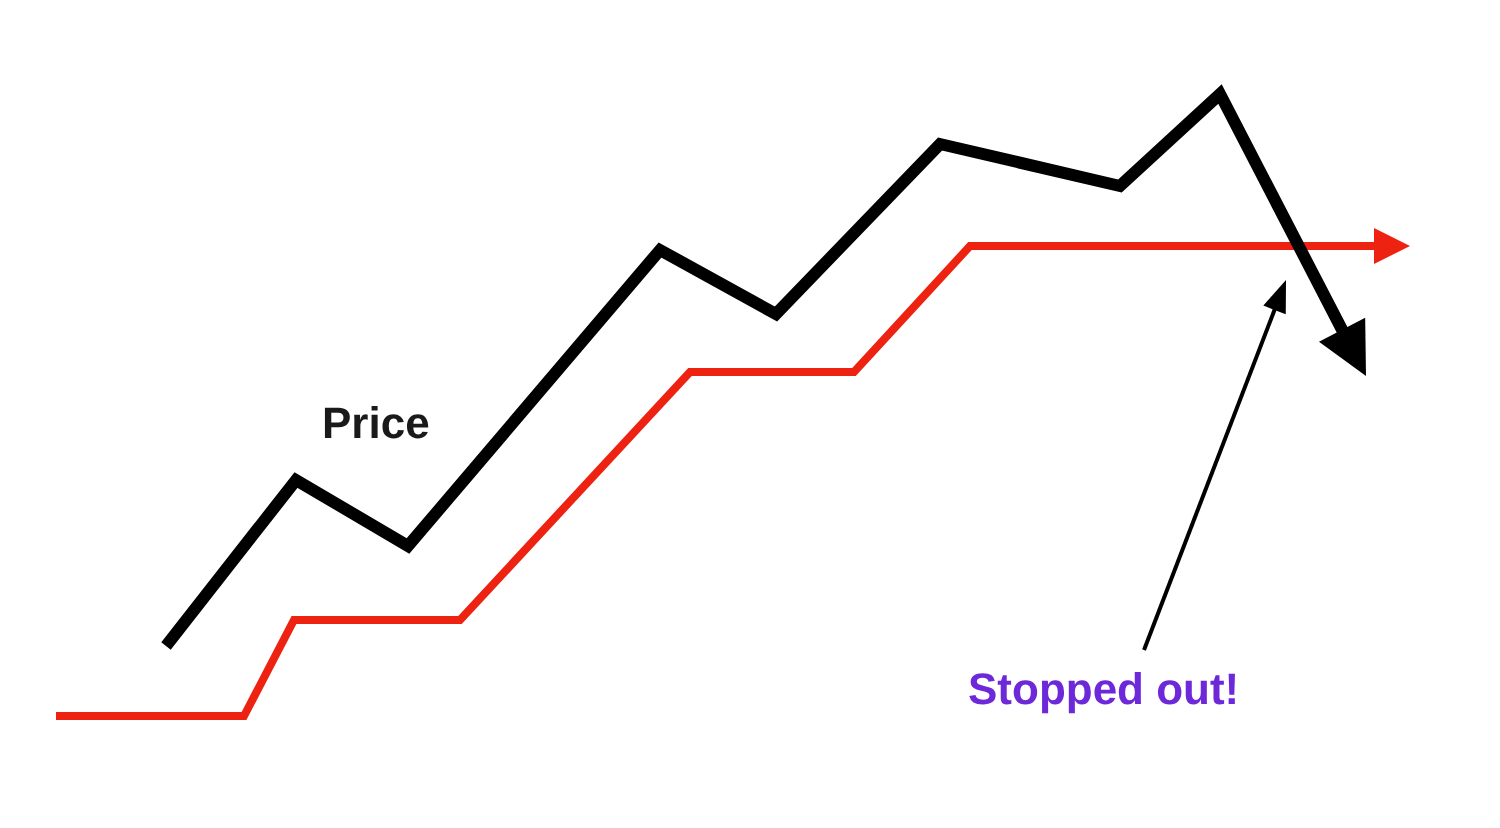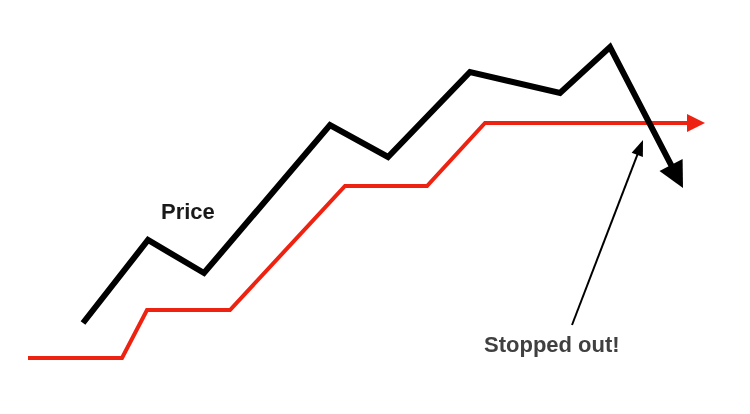--- a/index.html
+++ b/index.html
@@ -67,15 +67,15 @@
     <polygon id="arrow-price" fill="#000000" points="683,188 659.5015711109472,170.8879037010034 682.5906197057657,158.93399910935986"></polygon>
 
     <line id="pointer-line" stroke="#000000" stroke-width="2" x1="572" y1="325" x2="639.4169735215924" y2="149.33605490852693"></line>
 
     <polygon id="pointer-head" fill="#000000" points="643,140 642.8687905796639,157.08750374068768 631.6655246894315,152.78787196659852"></polygon>
   </svg>
 
   <div class="chart-label" id="label-price" style="left: 161px; top: 199px; color: rgb(26, 26, 26);">Price</div>
 
 
-  <div class="chart-label" id="label-stopped-out" style="left: 484px; top: 332px; color: #404040;">Stopped out!</div>
+  <div class="chart-label" id="label-stopped-out" style="left: 484px; top: 332px; color: #6d28d9;">Stopped out!</div>
 
 </div>
 
 </body></html>

